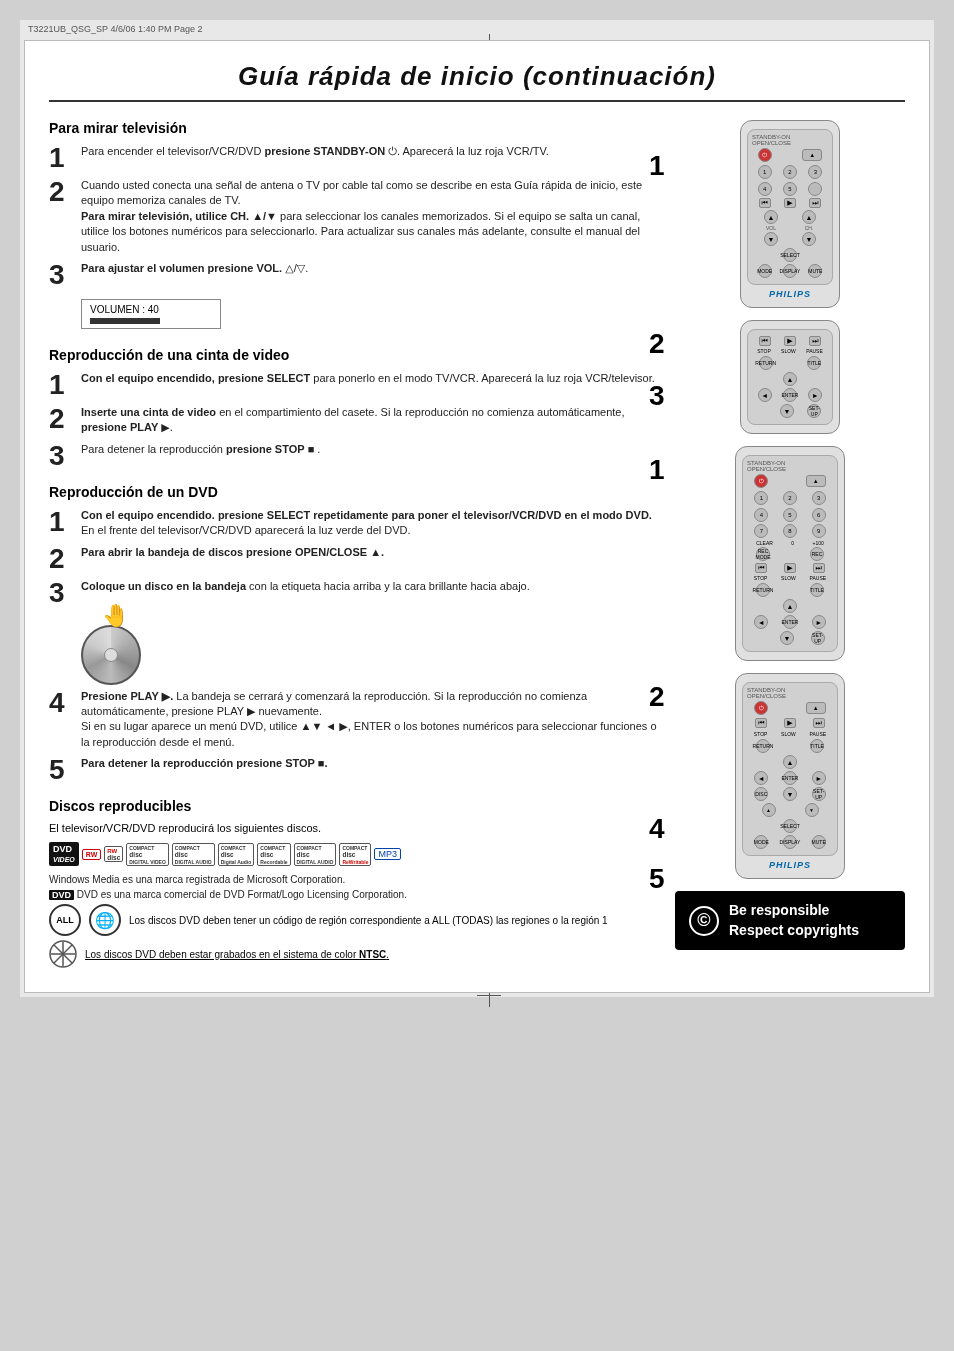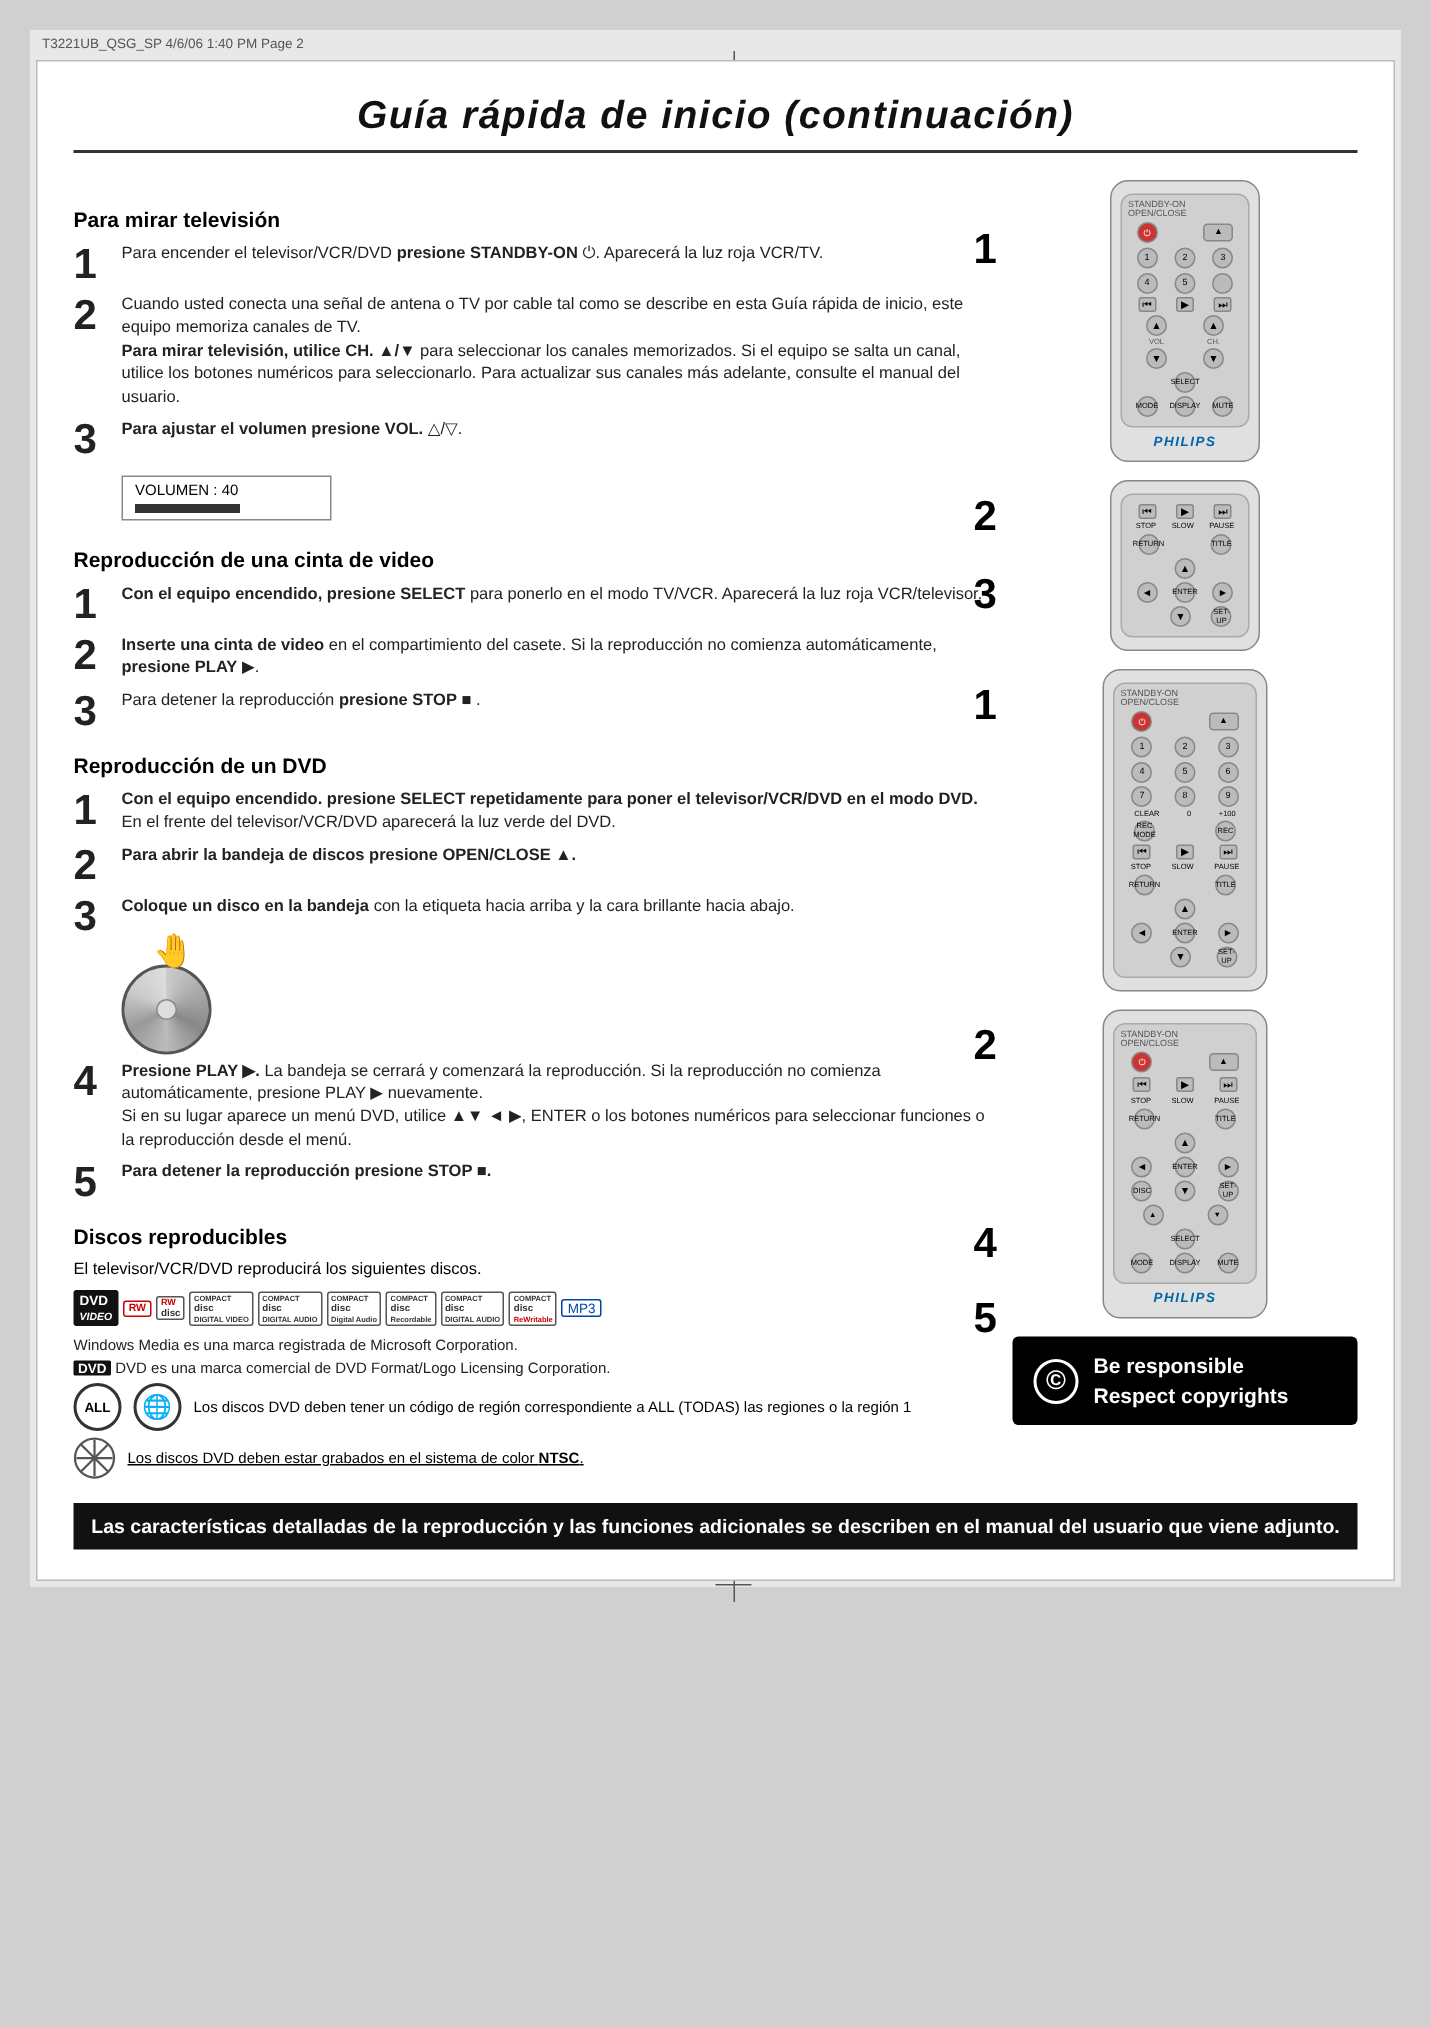--- a/index.html
+++ b/index.html
@@ -55,21 +55,21 @@
     .right-col {
       width: 230px;
       flex-shrink: 0;
     }
     .section-title {
       font-size: 14px;
       font-weight: bold;
       margin-bottom: 8px;
       margin-top: 14px;
     }
-    .section-title:first-child { margin-top: 18px; }
+    .section-title:first-child { margin-top: 0; }
     .step-row {
       display: flex;
       gap: 8px;
       margin-bottom: 6px;
       align-items: flex-start;
     }
     .step-num {
       font-size: 28px;
       font-weight: bold;
       color: #222;
@@ -696,16 +696,15 @@
           <div class="responsible-icon">©</div>
           <div>
             <div style="font-size:14px;">Be responsible</div>
             <div style="font-size:14px;">Respect copyrights</div>
           </div>
         </div>
 
       </div>
     </div>
 
-    <div class="bottom-notice">Las características detalladas de la reproducción y las funciones adicionales se describen en el manual del usuario que viene adjunto.</div>
 
   </div>
 </div>
 
 </body></html>

